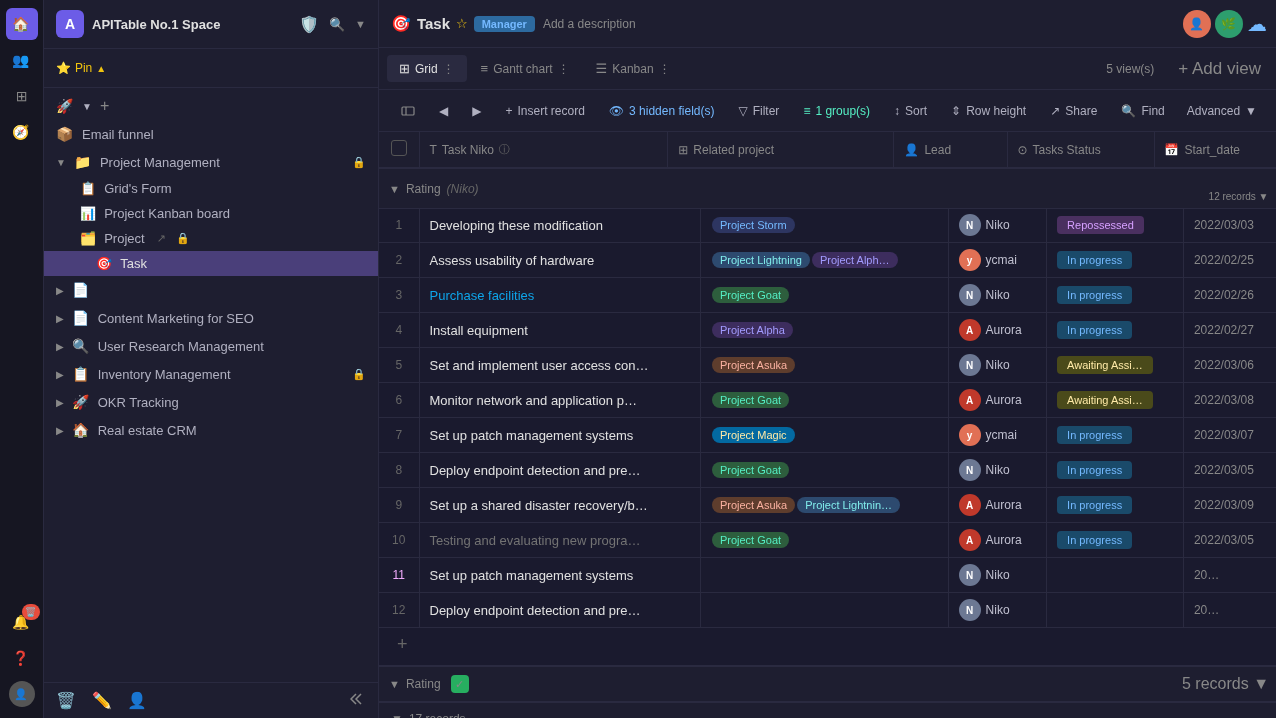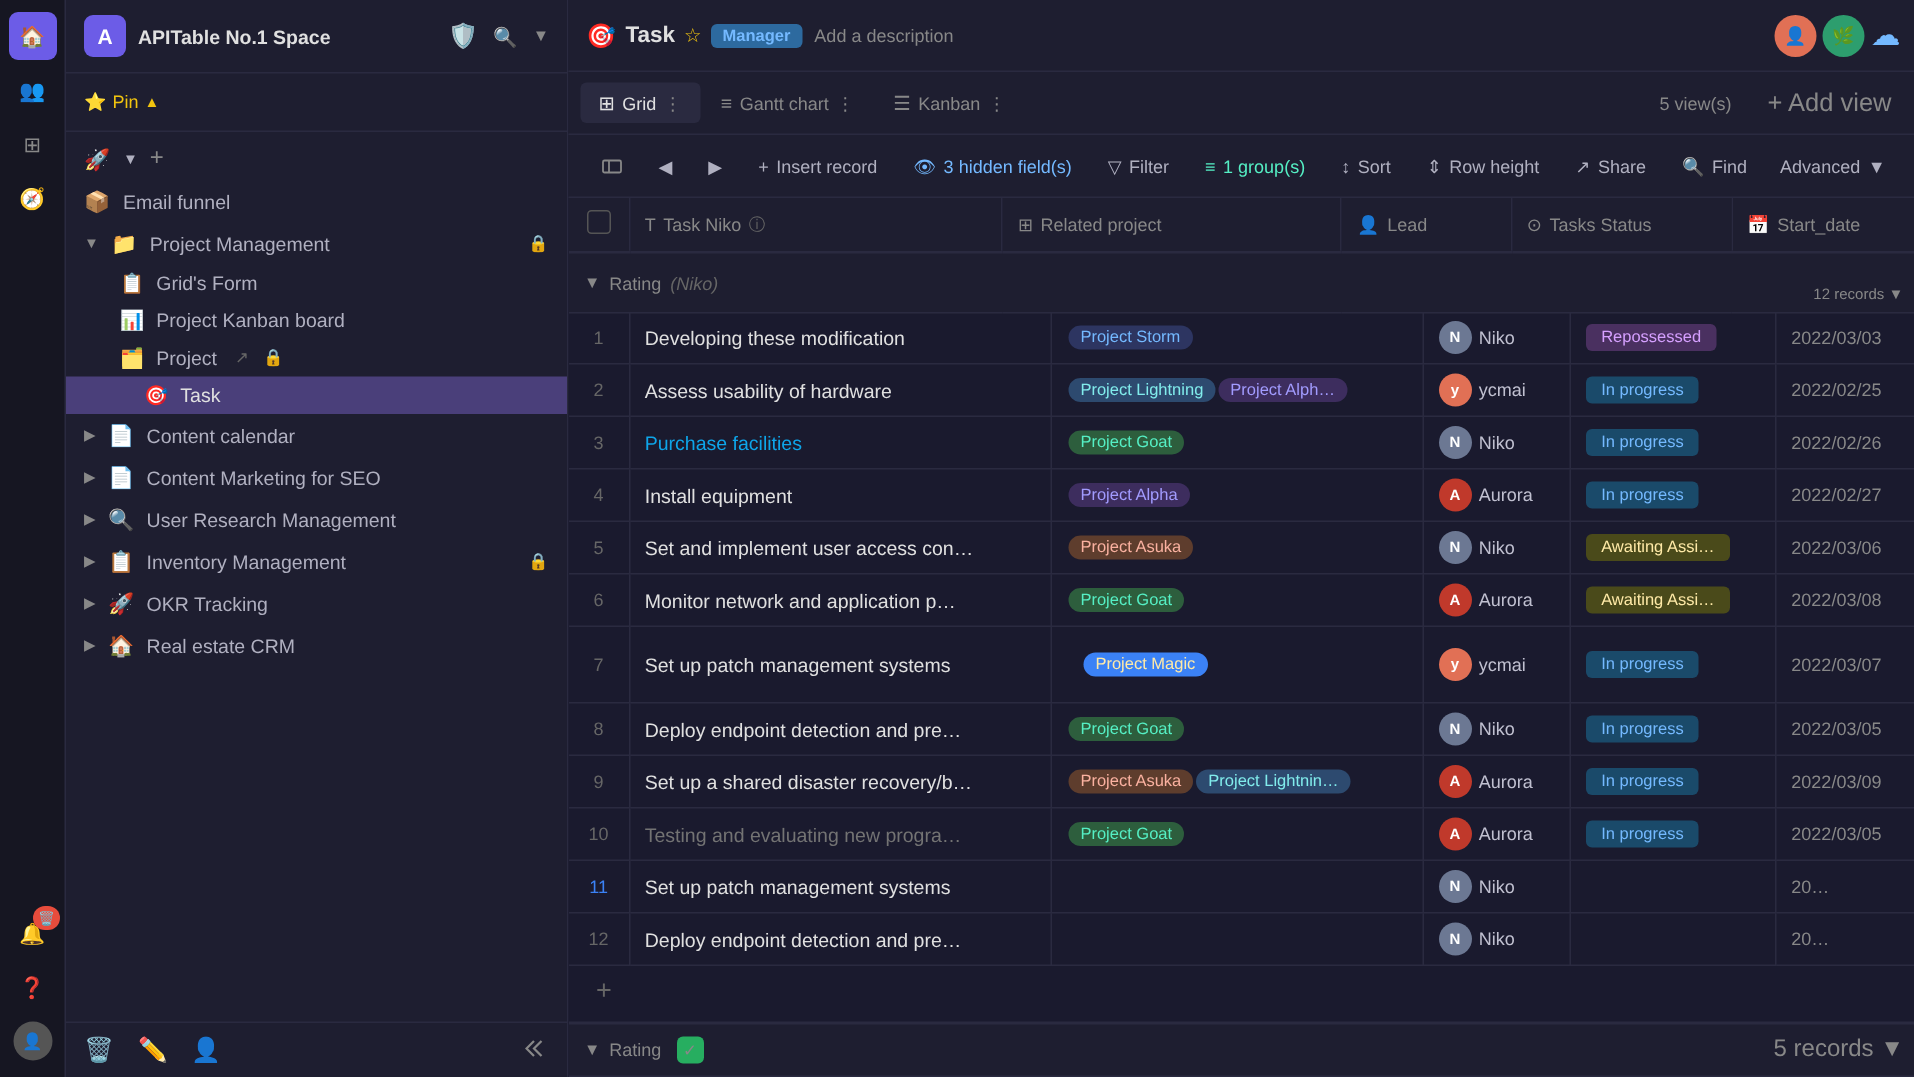--- a/index.html
+++ b/index.html
@@ -165,21 +165,20 @@
     </div>
 
     <div class="tree-item sub2 active">
       <span class="icon">🎯</span>
       <span>Task</span>
     </div>
 
     <div class="nav-item">
       <span style="font-size:10px;color:#888;">▶</span>
       <span class="icon">📄</span>
-      <span class="label">Content calendar</span>
     </div>
 
     <div class="nav-item">
       <span style="font-size:10px;color:#888;">▶</span>
       <span class="icon">📄</span>
       <span class="label">Content Marketing for SEO</span>
     </div>
 
     <div class="nav-item">
       <span style="font-size:10px;color:#888;">▶</span>
@@ -440,21 +439,21 @@
                 <div style="width:22px;height:22px;border-radius:50%;background:#c0392b;display:flex;align-items:center;justify-content:center;font-size:10px;font-weight:bold;color:white;">A</div>
                 <span>Aurora</span>
               </div>
             </td>
             <td><span style="display:inline-flex;align-items:center;padding:3px 10px;border-radius:4px;font-size:11px;font-weight:500;white-space:nowrap;background:#4a4a1a;color:#ffeaa7;">Awaiting Assi…</span></td>
             <td style="color: rgb(136, 136, 136); font-size: 12px;">2022/03/08</td>
           </tr>
           <tr class="grid-row">
             <td style="text-align: center; color: rgb(102, 102, 102); width: 40px;">7</td>
             <td><span style="font-weight:500;color:#e0e0e0;font-size:13px;">Set up patch management systems</span></td>
-            <td><span style="display:inline-flex;align-items:center;padding:2px 8px;border-radius:12px;font-size:11px;font-weight:500;margin:11px;white-space:nowrap;background:#3b82f6;color:#ffeaa7;">Project Magic</span></td>
+            <td><span style="display:inline-flex;align-items:center;padding:2px 8px;border-radius:12px;font-size:11px;font-weight:500;margin:1px;white-space:nowrap;background:#0369a1;color:#ffeaa7;">Project Magic</span></td>
             <td>
               <div style="display:flex;align-items:center;gap:5px;">
                 <div style="width:22px;height:22px;border-radius:50%;background:#e17055;display:flex;align-items:center;justify-content:center;font-size:10px;font-weight:bold;color:white;">y</div>
                 <span>ycmai</span>
               </div>
             </td>
             <td><span style="display:inline-flex;align-items:center;padding:3px 10px;border-radius:4px;font-size:11px;font-weight:500;white-space:nowrap;background:#1a4a6a;color:#74b9ff;">In progress</span></td>
             <td style="color: rgb(136, 136, 136); font-size: 12px;">2022/03/07</td>
           </tr>
           <tr class="grid-row">
@@ -490,21 +489,21 @@
             <td>
               <div style="display:flex;align-items:center;gap:5px;">
                 <div style="width:22px;height:22px;border-radius:50%;background:#c0392b;display:flex;align-items:center;justify-content:center;font-size:10px;font-weight:bold;color:white;">A</div>
                 <span>Aurora</span>
               </div>
             </td>
             <td><span style="display:inline-flex;align-items:center;padding:3px 10px;border-radius:4px;font-size:11px;font-weight:500;white-space:nowrap;background:#1a4a6a;color:#74b9ff;">In progress</span></td>
             <td style="color: rgb(136, 136, 136); font-size: 12px;">2022/03/05</td>
           </tr>
           <tr class="grid-row">
-            <td style="color: #3b82f6; width: 40px;">11</td>
+            <td style="color: #f0abfc; width: 40px;">11</td>
             <td><span style="font-weight:500;color:#e0e0e0;font-size:13px;">Set up patch management systems</span></td>
             <td></td>
             <td>
               <div style="display:flex;align-items:center;gap:5px;">
                 <div style="width:22px;height:22px;border-radius:50%;background:#6c7893;display:flex;align-items:center;justify-content:center;font-size:10px;font-weight:bold;color:white;">N</div>
                 <span>Niko</span>
               </div>
             </td>
             <td></td>
             <td style="color: rgb(136, 136, 136); font-size: 12px;">20…</td>

